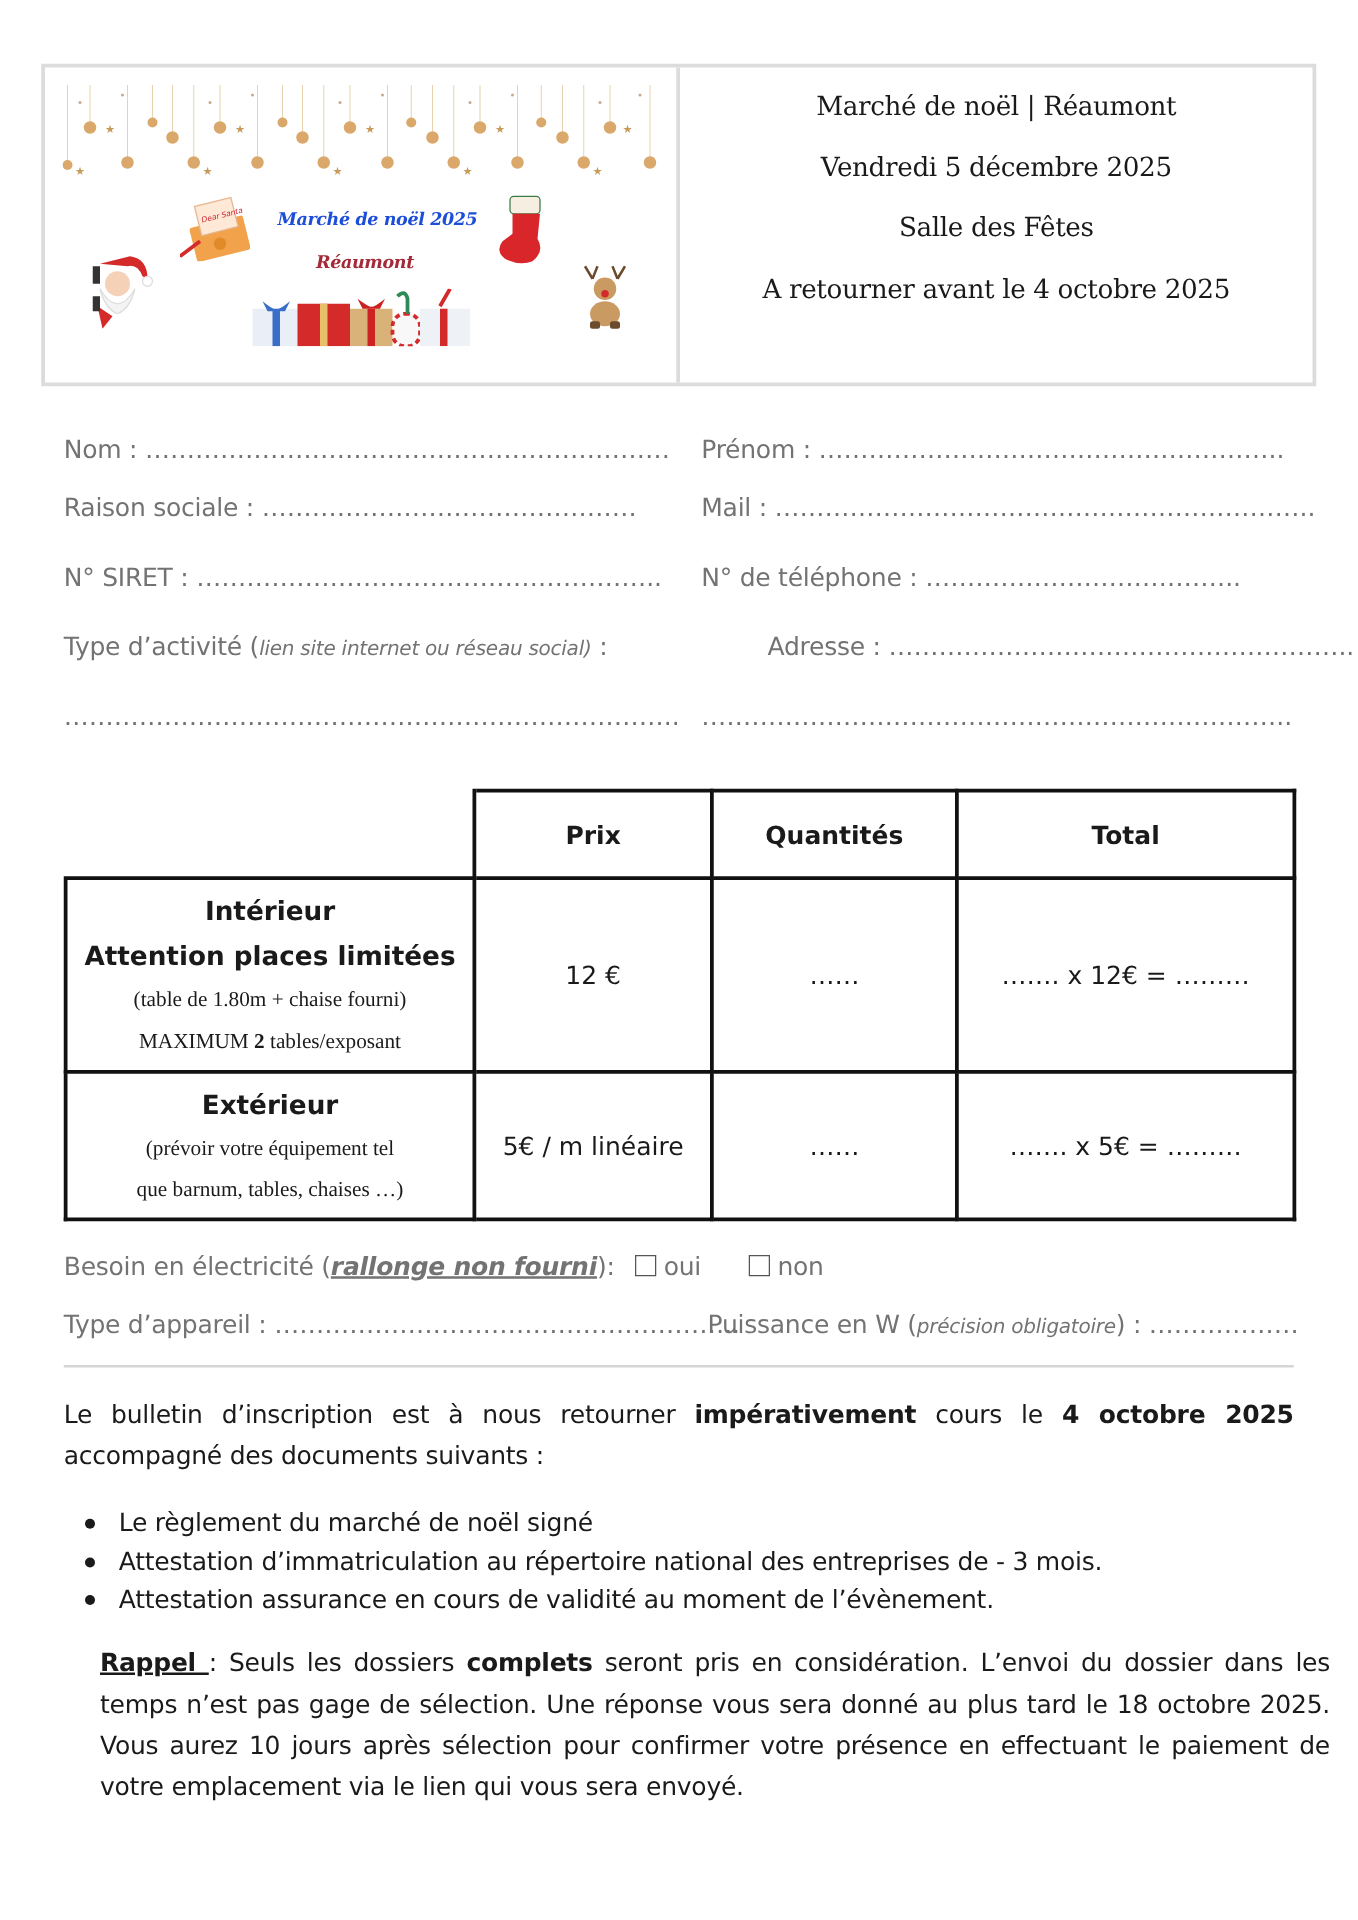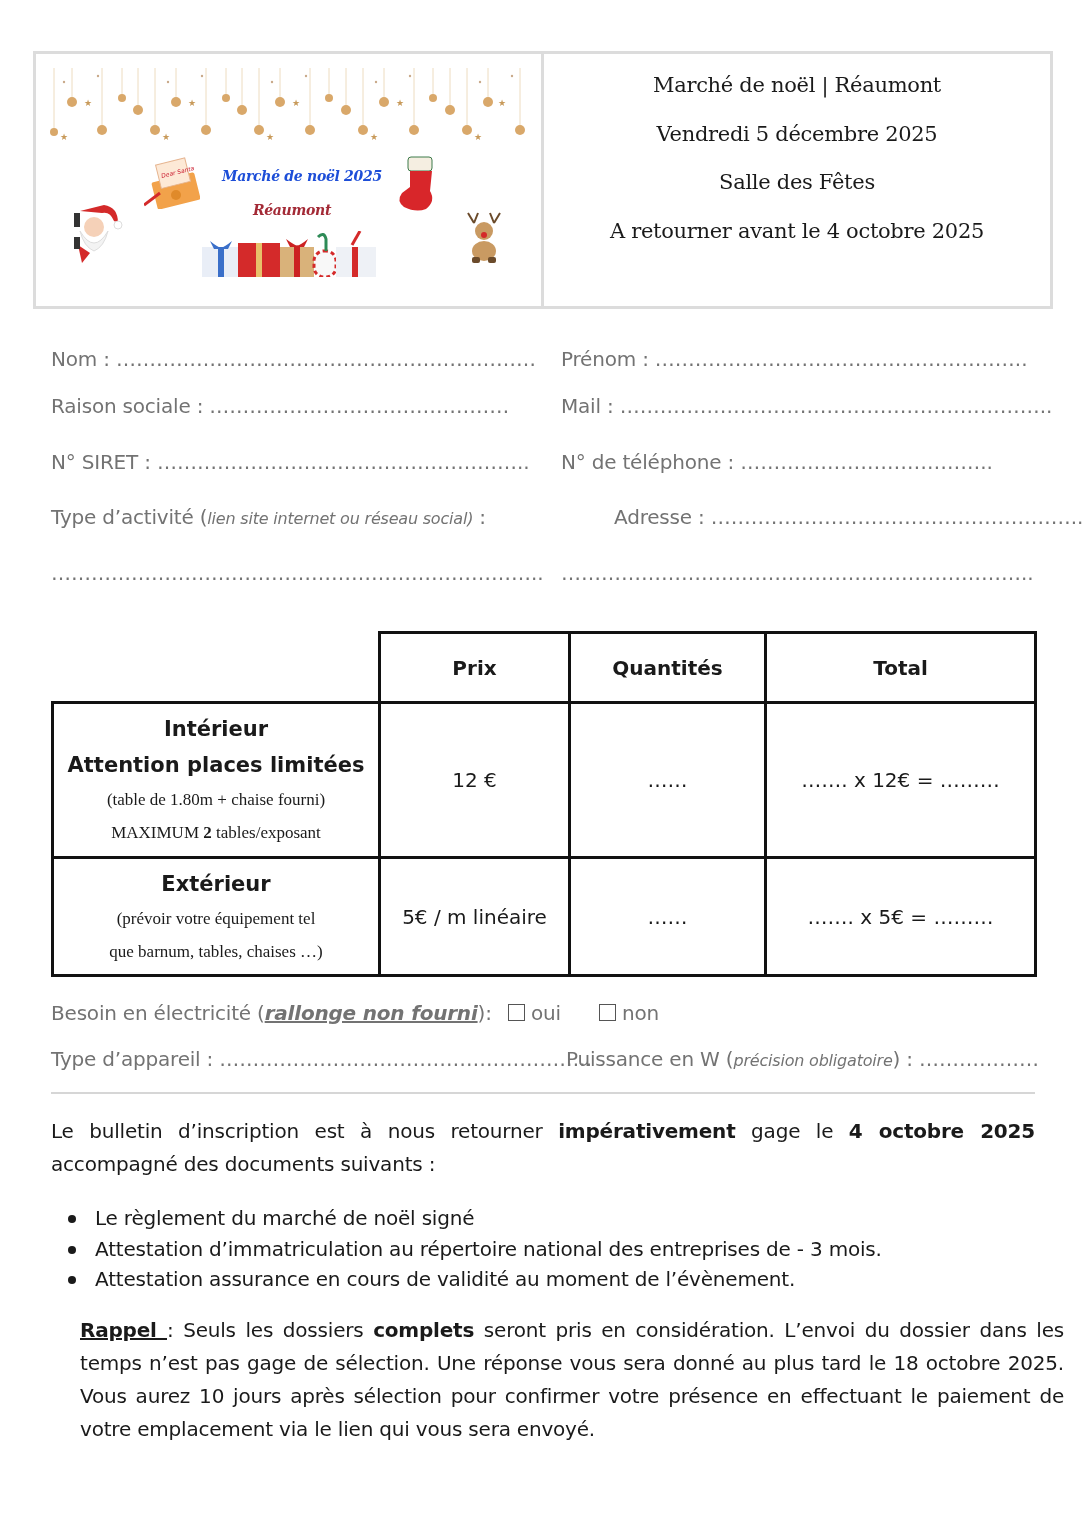--- a/index.html
+++ b/index.html
@@ -342,21 +342,21 @@
 <div class="field" style="left:51px; top:1047px;text-align:right;">
   <span>Type d’appareil : </span><span class="dots">………………………………………………..</span>
 </div>
 <div class="field" style="left:566px; top:1047px;">
   <span>Puissance en W (</span><span class="note">précision obligatoire</span><span>) : </span><span class="dots">………………</span>
 </div>
 
 <div class="separator"></div>
 
 <div class="para" style="top:1115px;">
-  <span>Le bulletin d’inscription est à nous retourner </span><b>impérativement</b><span> gage le </span><b>4 octobre 2025</b><span> accompagné des documents suivants :</span>
+  <span>Le bulletin d’inscription est à nous retourner </span><b>impérativement</b><span> cours le </span><b>4 octobre 2025</b><span> accompagné des documents suivants :</span>
 </div>
 
 <ul class="req-list">
   <li><span class="bullet"></span><span>Le règlement du marché de noël signé</span></li>
   <li><span class="bullet"></span><span>Attestation d’immatriculation au répertoire national des entreprises de - 3 mois.</span></li>
   <li><span class="bullet"></span><span>Attestation assurance en cours de validité au moment de l’évènement.</span></li>
 </ul>
 
 <div class="para" style="top:1314px;margin-left:29px;">
   <span class="rappel-lbl">Rappel </span><span>: Seuls les dossiers </span><b>complets</b><span> seront pris en considération. L’envoi du dossier dans les temps n’est pas gage de sélection. Une réponse vous sera donné au plus tard le 18 octobre 2025. Vous aurez 10 jours après sélection pour confirmer votre présence en effectuant le paiement de votre emplacement via le lien qui vous sera envoyé.</span>

